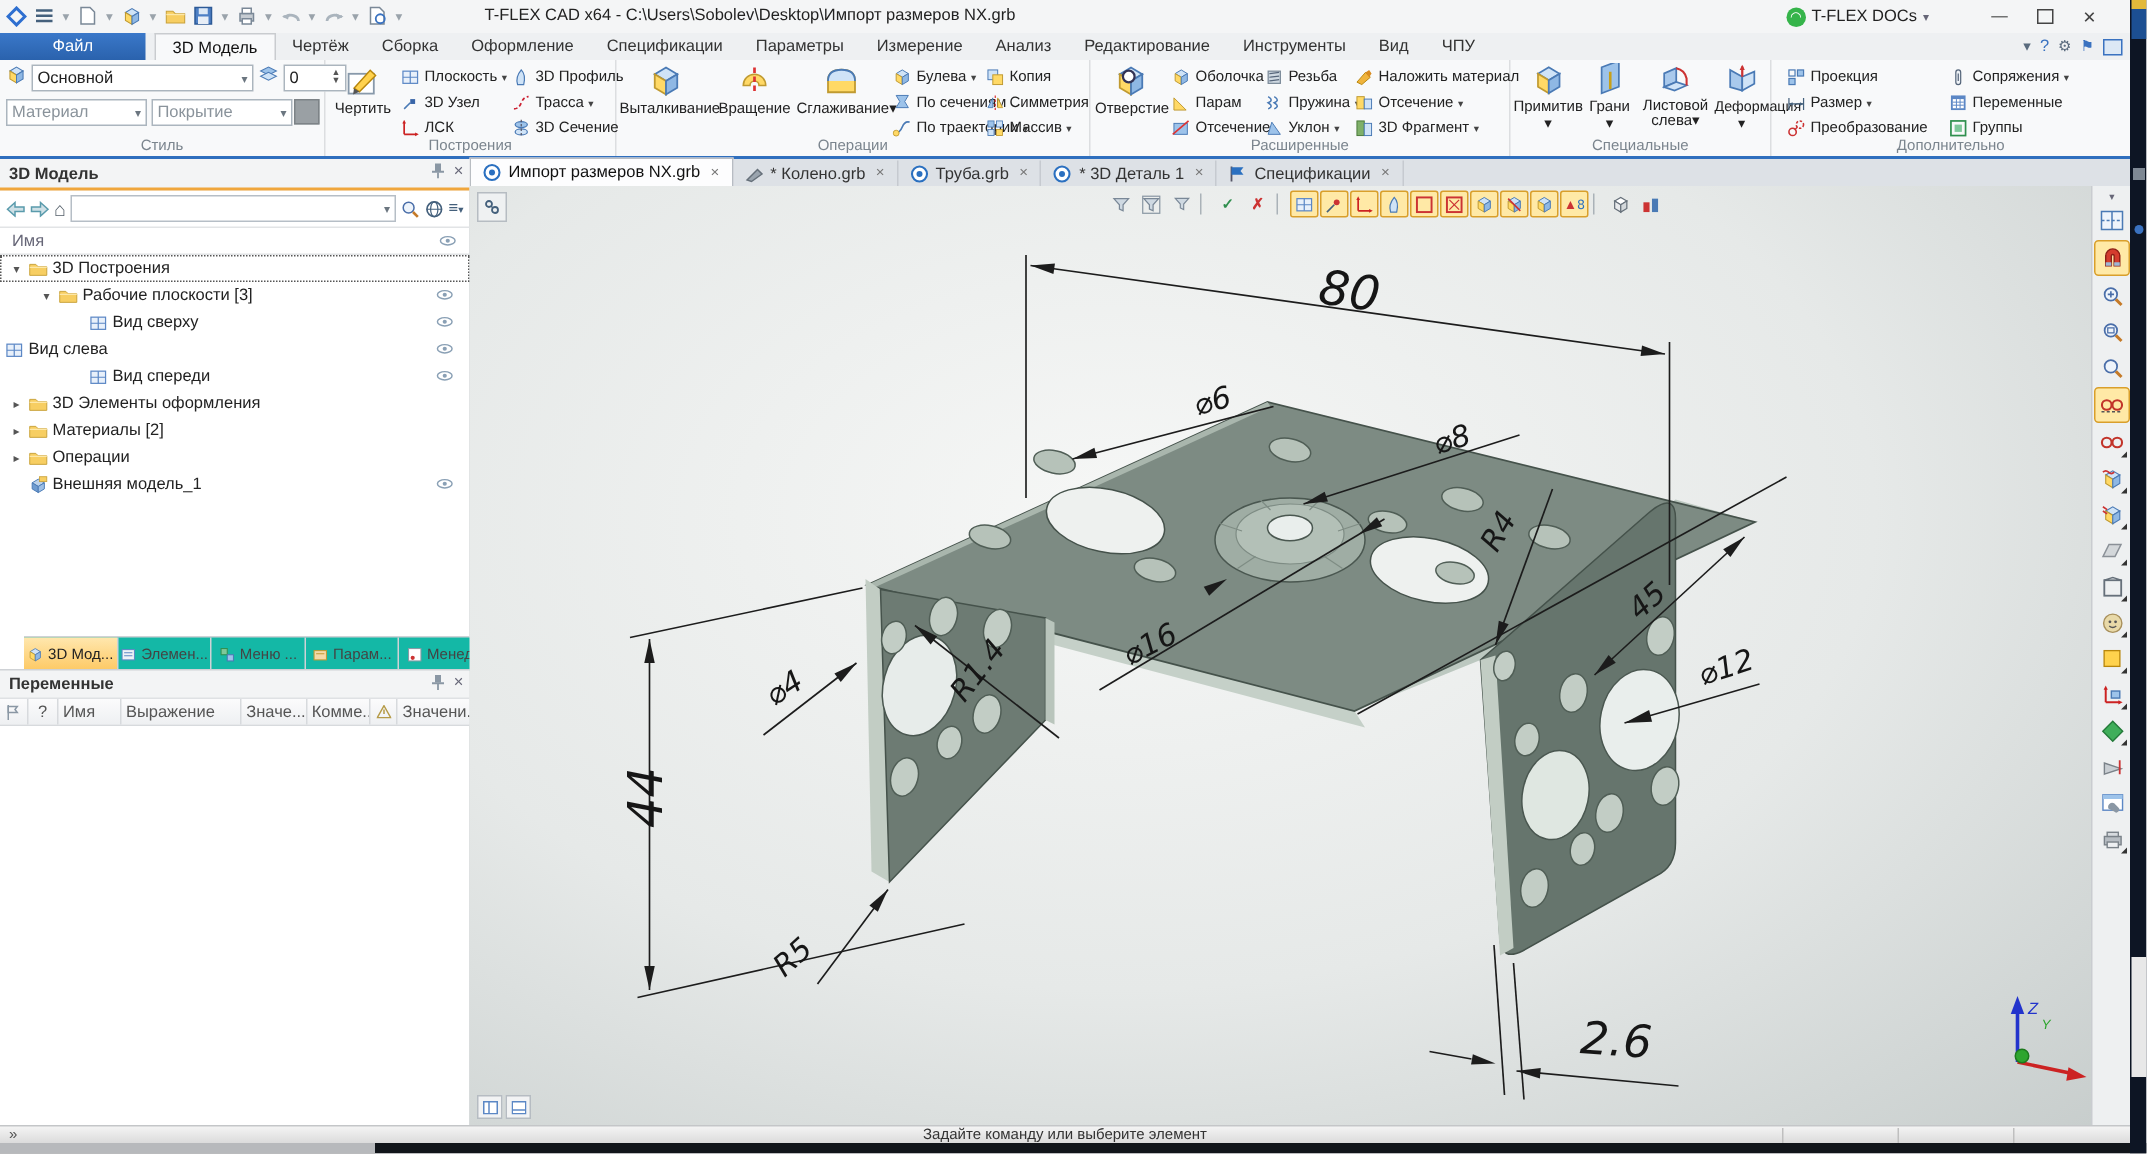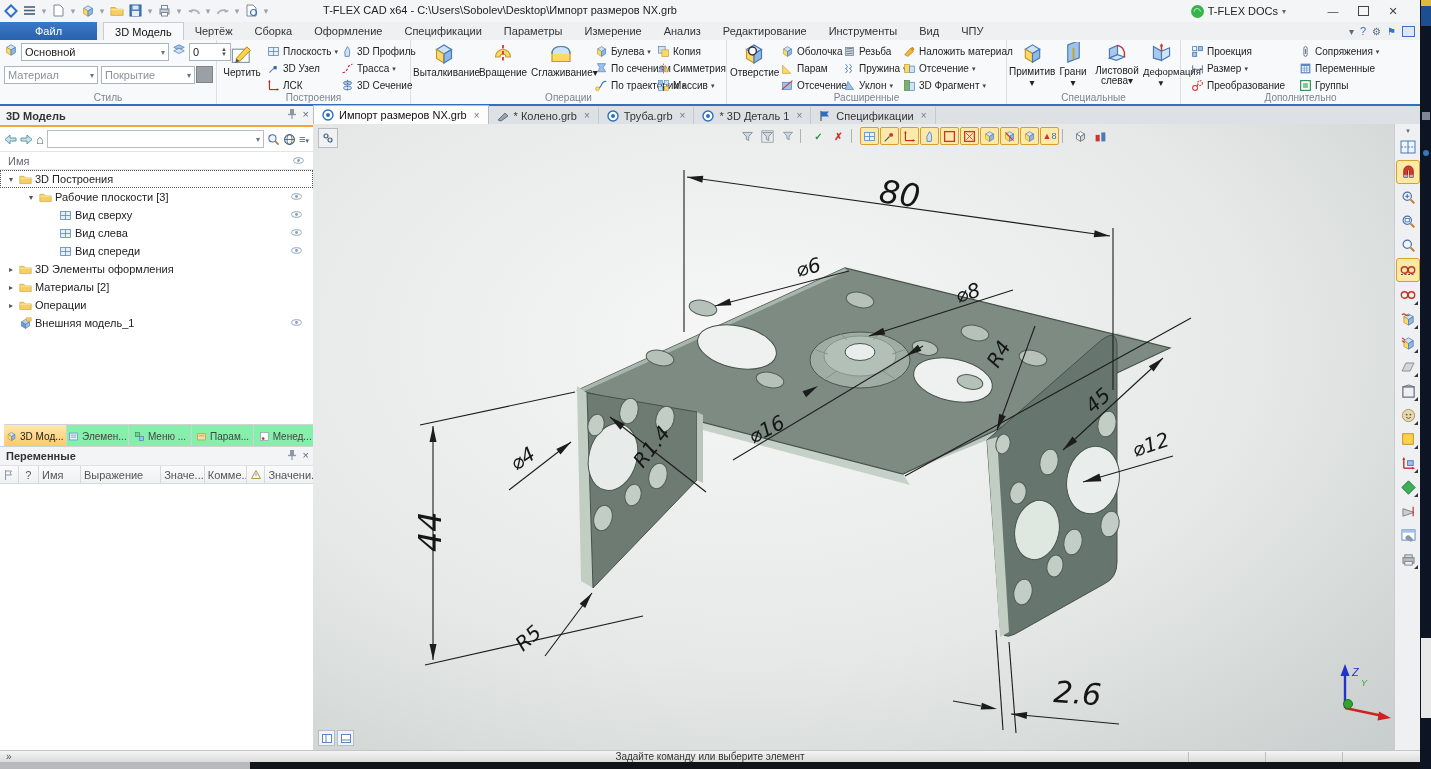--- a/index.html
+++ b/index.html
@@ -46,21 +46,21 @@
   .phead .tools{position:absolute;right:4px;top:2px;display:flex;gap:6px;color:#667;font-size:11px;font-weight:normal}
   .navbar{height:24px;display:flex;align-items:center;gap:3px;padding:0 4px;border-bottom:1px solid #e2e4e6}
   .searchbox{flex:1;height:16px;border:1px solid #b6bec6;background:#fff;display:flex;align-items:center;justify-content:flex-end;padding:0 3px;color:#778}
   .colhead{height:17px;display:flex;align-items:center;padding:0 8px;color:#667;border-bottom:1px solid #e2e4e6;position:relative}
   .colhead .eyec{position:absolute;right:8px;top:2px}
   .trow{height:18px;display:flex;align-items:center;position:relative;color:#222}
   .trow .exp{width:10px;color:#555;font-size:8px;text-align:center}
   .trow .eyec{position:absolute;right:10px;top:2px}
   .sel{outline:1px dotted #555;outline-offset:-1px}
   
-  .ptabs{position:absolute;left:4px;top:318px;width:313px;height:22px;border-top:1px solid #cfd2d6;display:flex;align-items:stretch;background:#86efac}
+  .ptabs{position:absolute;left:16px;top:318px;width:313px;height:22px;border-top:1px solid #cfd2d6;display:flex;align-items:stretch;background:#14b8a6}
   .ptab{flex:1;display:flex;align-items:center;gap:3px;justify-content:center;border-right:1px solid #cfd2d6;color:#444;font-size:10px;white-space:nowrap;overflow:hidden}
   .ptab.active{background:linear-gradient(#ffe7ae,#fdc964);color:#222}
   
   #varpanel{position:absolute;left:0;top:340px;width:313px}
   .vhead{height:18px;background:#f3f4f5;border-top:1px solid #cfd2d6;border-bottom:1px solid #dfe1e4;display:flex;align-items:center;padding:0 6px;font-weight:bold;color:#333;position:relative}
   .vhead .tools{position:absolute;right:4px;top:2px;display:flex;gap:6px;color:#667;font-size:11px;font-weight:normal}
   .vcols{height:17px;display:flex;border-bottom:1px solid #d7dadd;background:linear-gradient(#fbfbfc,#eef0f2);color:#555}
   .vc{border-right:1px solid #d7dadd;display:flex;align-items:center;padding:0 3px;overflow:hidden;white-space:nowrap}
   .vempty{height:30px;display:flex;align-items:center;justify-content:center;color:#666}
   
@@ -689,21 +689,21 @@
       <svg class="ic13" style="margin:0 3px" viewBox="0 0 16 16">
           <use href="#i-plane"></use>
         </svg>
       <span>Вид сверху</span>
       <span class="eyec">
           <svg width="13" height="13" viewBox="0 0 16 16">
             <use href="#i-eye"></use>
           </svg>
         </span>
     </div>
-    <div class="trow" style="padding-left:56px">
+    <div class="trow" style="">
       <svg class="ic13" style="margin:0 3px" viewBox="0 0 16 16">
           <use href="#i-plane"></use>
         </svg>
       <span>Вид слева</span>
       <span class="eyec">
           <svg width="13" height="13" viewBox="0 0 16 16">
             <use href="#i-eye"></use>
           </svg>
         </span>
     </div>

